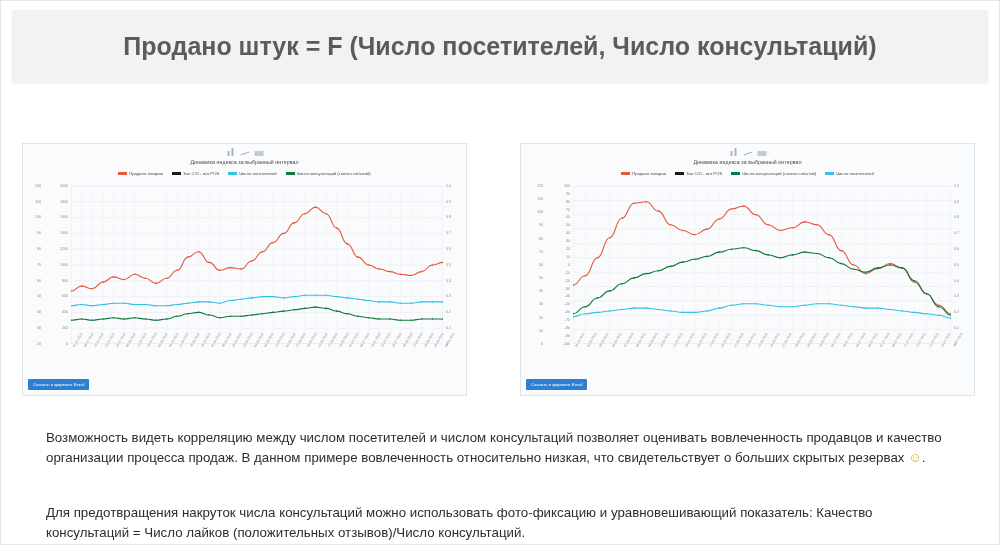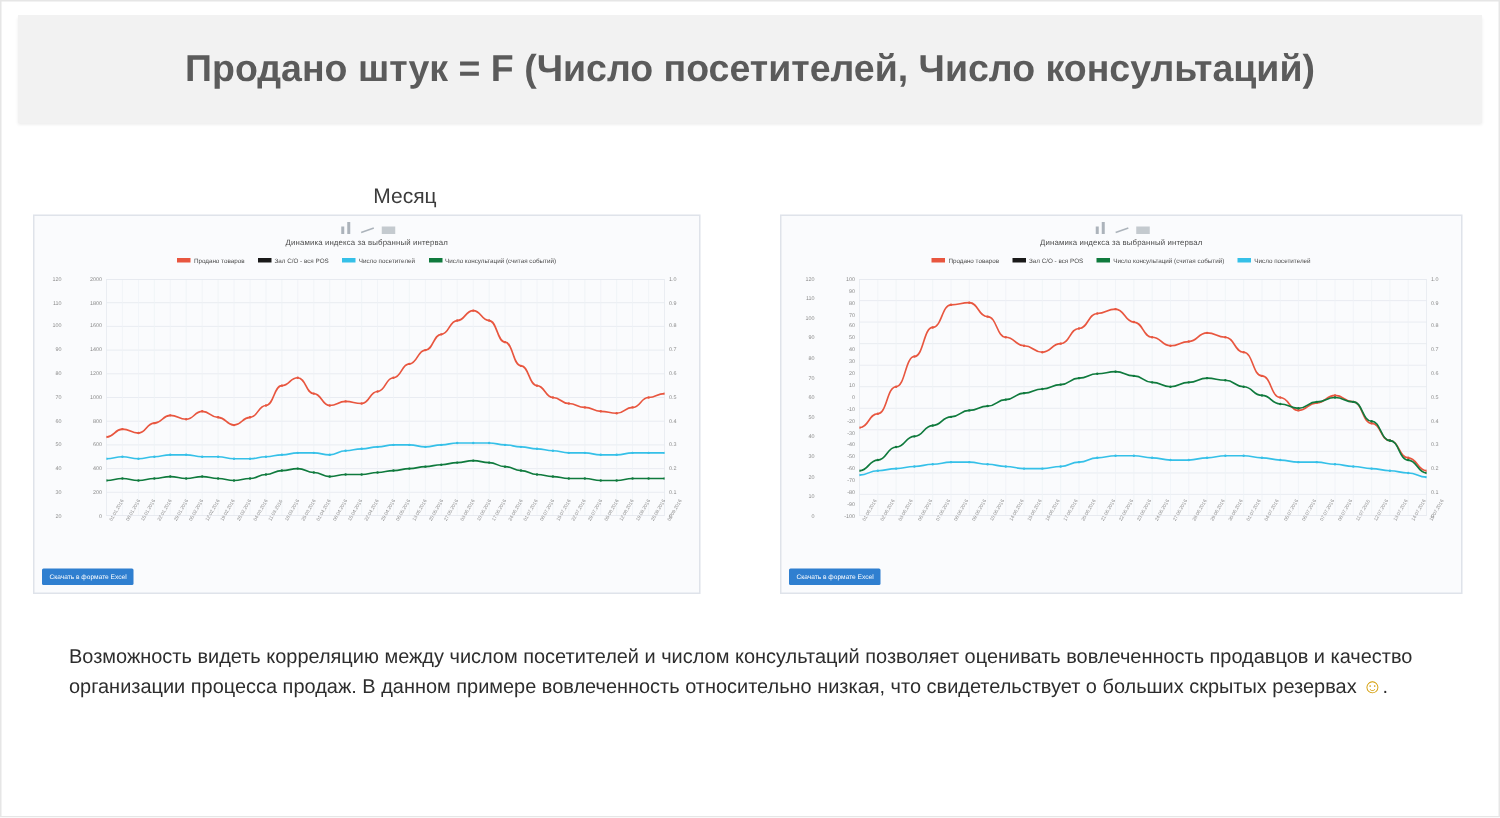--- a/index.html
+++ b/index.html
@@ -107,21 +107,20 @@
 </style>
 </head>
 <body>
 
 <div class="slide">
 
   <div class="title-bar">
     <div class="title-text">Продано штук = F (Число посетителей, Число консультаций)</div>
   </div>
 
-  <div class="caption" id="cap-left">Месяц</div>
 
   <div class="panel" id="panel-left">
     <div class="panel-toolbar">
       <span class="tb-icon bars"></span>
       <span class="tb-icon line"></span>
       <span class="tb-icon area"></span>
     </div>
     <div class="panel-title">Динамика индекса за выбранный интервал</div>
     <div class="legend">
       <span class="li">
@@ -625,15 +624,16 @@
       <div class="xlab" style="left: 382.2px; top: 202px;">11.07.2016</div>
       <div class="xlab" style="left: 394.4px; top: 202px;">12.07.2016</div>
       <div class="xlab" style="left: 406.6px; top: 202px;">13.07.2016</div>
       <div class="xlab" style="left: 418.8px; top: 202px;">14.07.2016</div>
       <div class="xlab" style="left: 431px; top: 202px;">15.07.2016</div>
     </div>
 
   <div class="para" id="para1">
     <span>Возможность видеть корреляцию между числом посетителей и числом консультаций  позволяет оценивать вовлеченность продавцов и  качество организации процесса продаж.  В данном примере вовлеченность относительно низкая, что свидетельствует о  больших скрытых резервах </span><span class="smiley">☺</span><span>.</span>
   </div>
+  <div class="para" id="para2">Для предотвращения накруток числа консультаций можно использовать фото-фиксацию и уравновешивающий показатель: Качество консультаций = Число лайков (положительных отзывов)/Число консультаций.</div>
 
   <div class="frame"></div>
 </div>
 
 </body></html>

